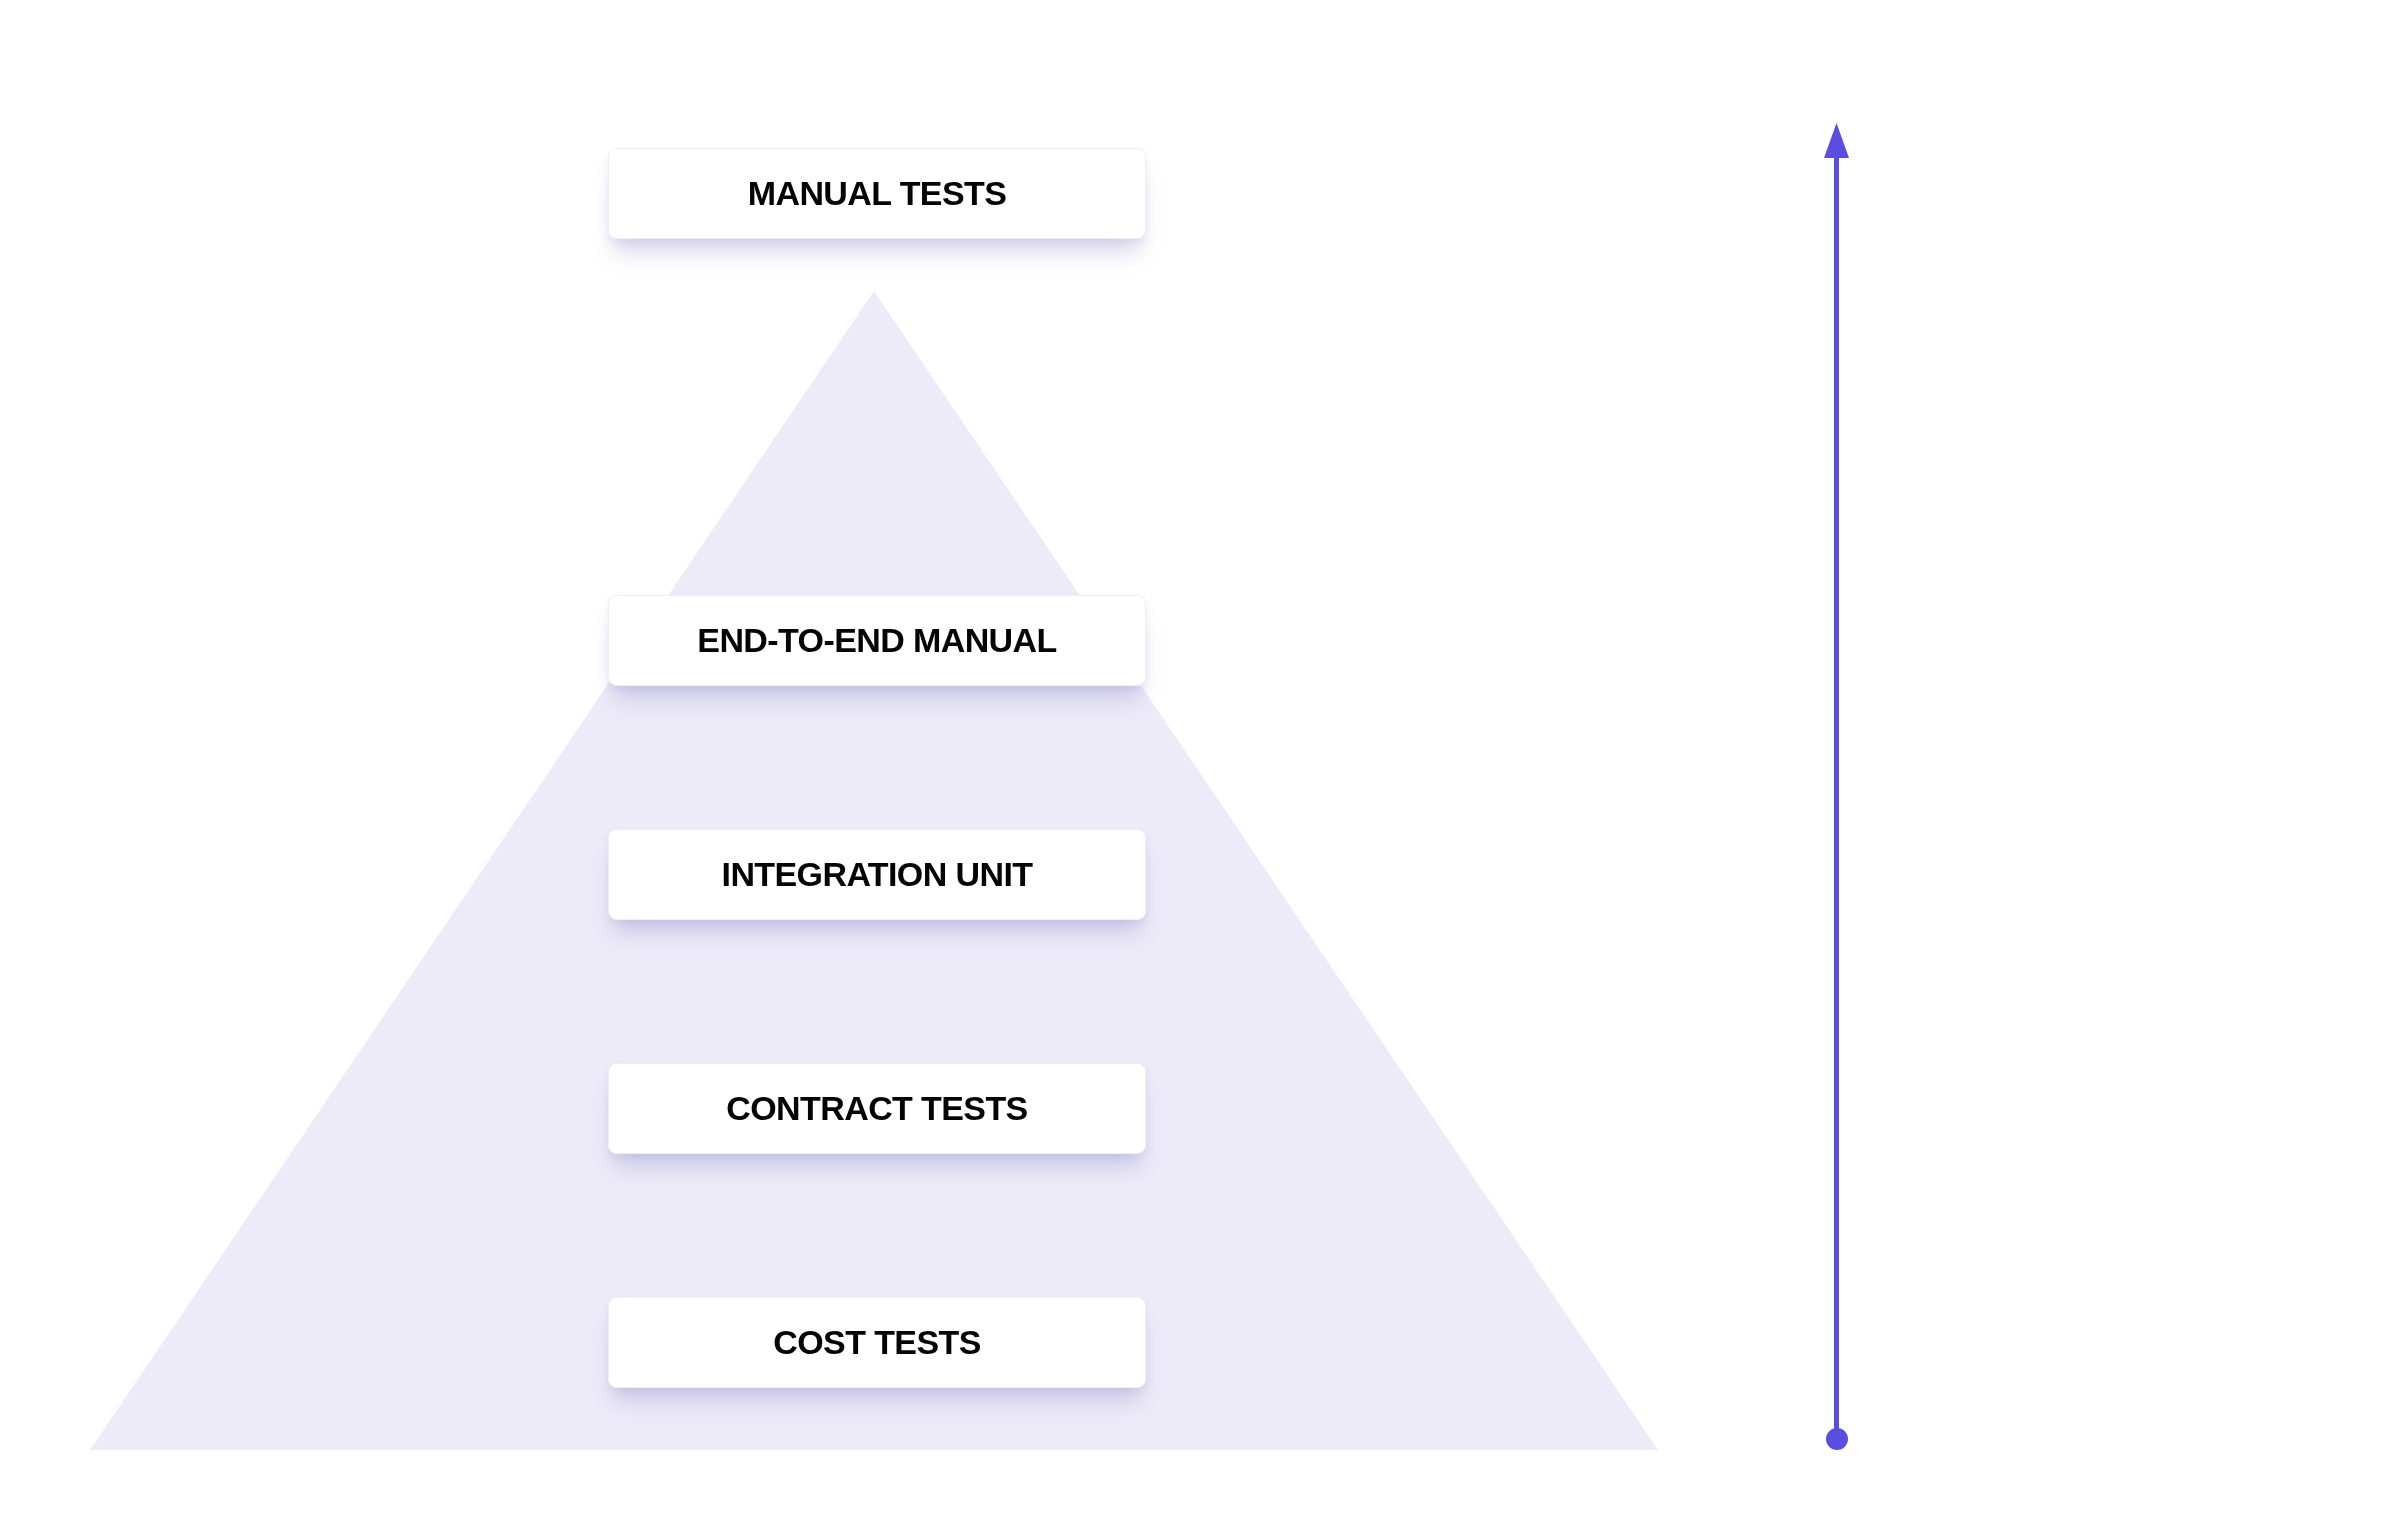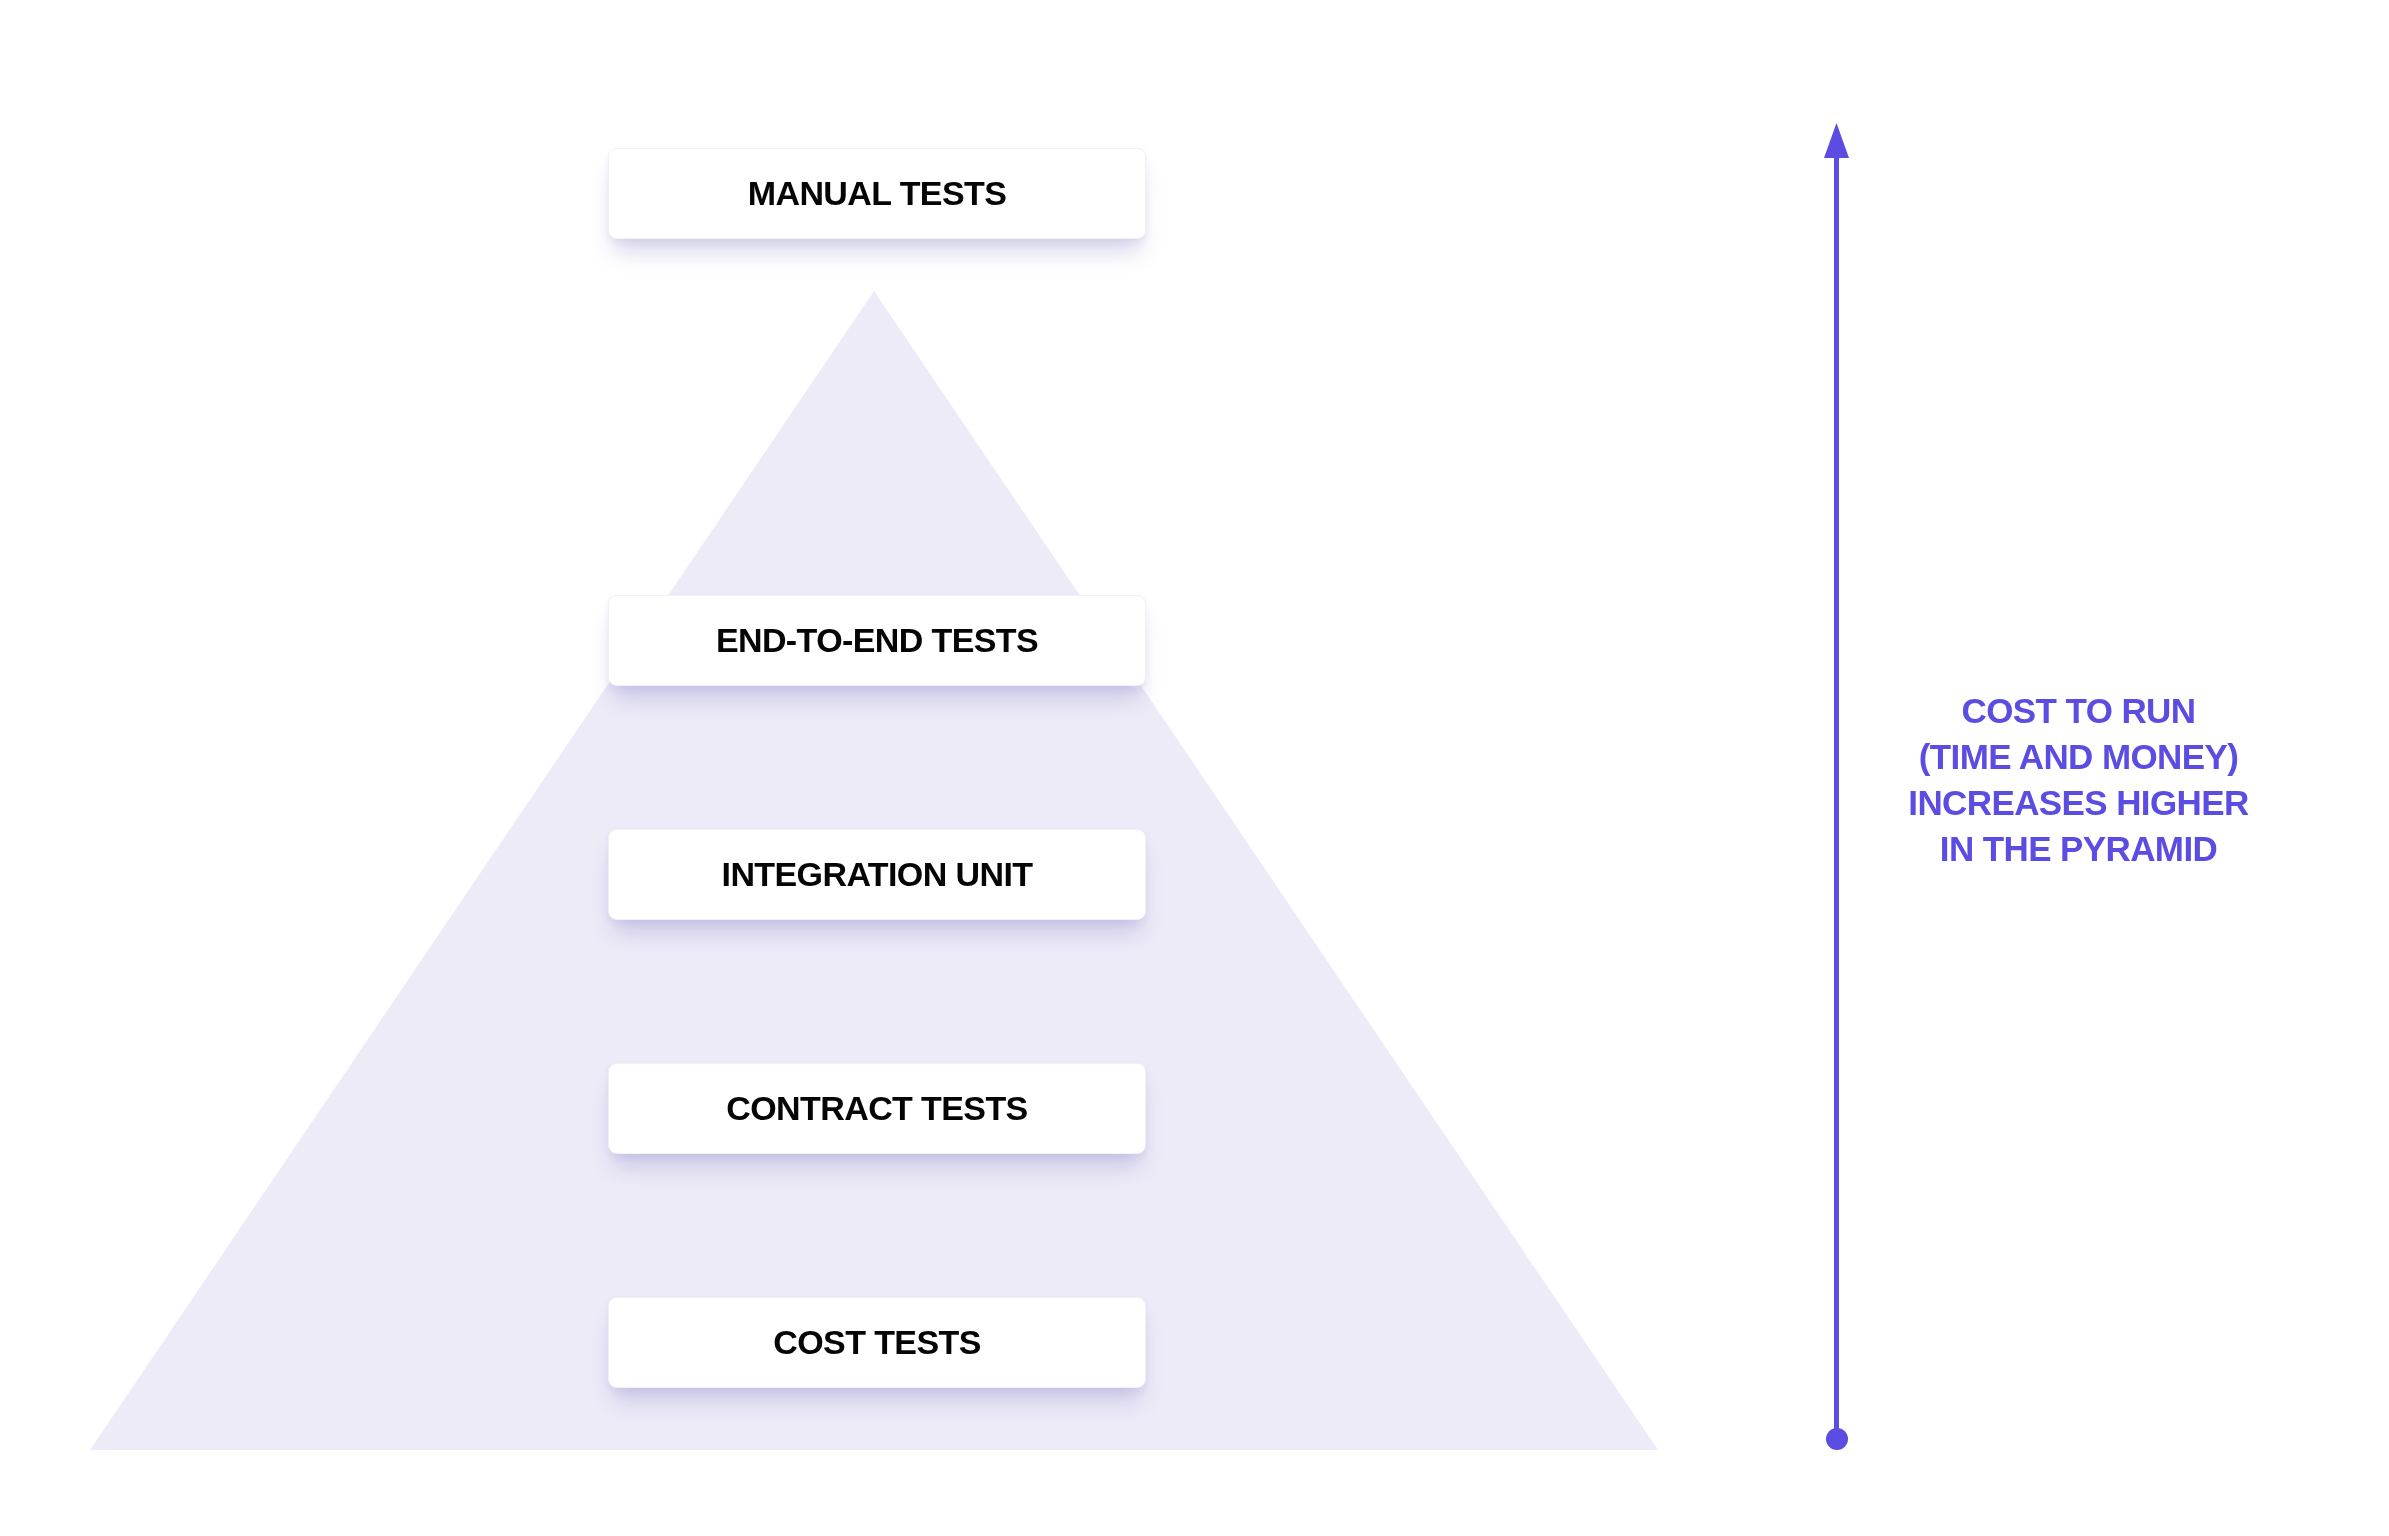--- a/index.html
+++ b/index.html
@@ -73,42 +73,36 @@
 
 <div class="canvas">
 
   <div class="pyramid"></div>
 
   <div class="level-box box-0">
     <span>MANUAL TESTS</span>
   </div>
 
   <div class="level-box box-1">
-    <span>END-TO-END TESTS</span>
+    <span>END-TO-END MANUAL</span>
   </div>
 
   <div class="level-box box-2">
     <span>INTEGRATION UNIT</span>
   </div>
 
   <div class="level-box box-3">
     <span>CONTRACT TESTS</span>
   </div>
 
   <div class="level-box box-4">
     <span>COST TESTS</span>
   </div>
 
   <div>
     <div class="arrow-head"></div>
     <div class="arrow-line"></div>
     <div class="arrow-dot"></div>
   </div>
 
-  <div class="annotation">
-    <div>COST TO RUN</div>
-    <div>(TIME AND MONEY)</div>
-    <div>INCREASES HIGHER</div>
-    <div>IN THE PYRAMID</div>
-  </div>
 
 </div>
 
 
 </body></html>

